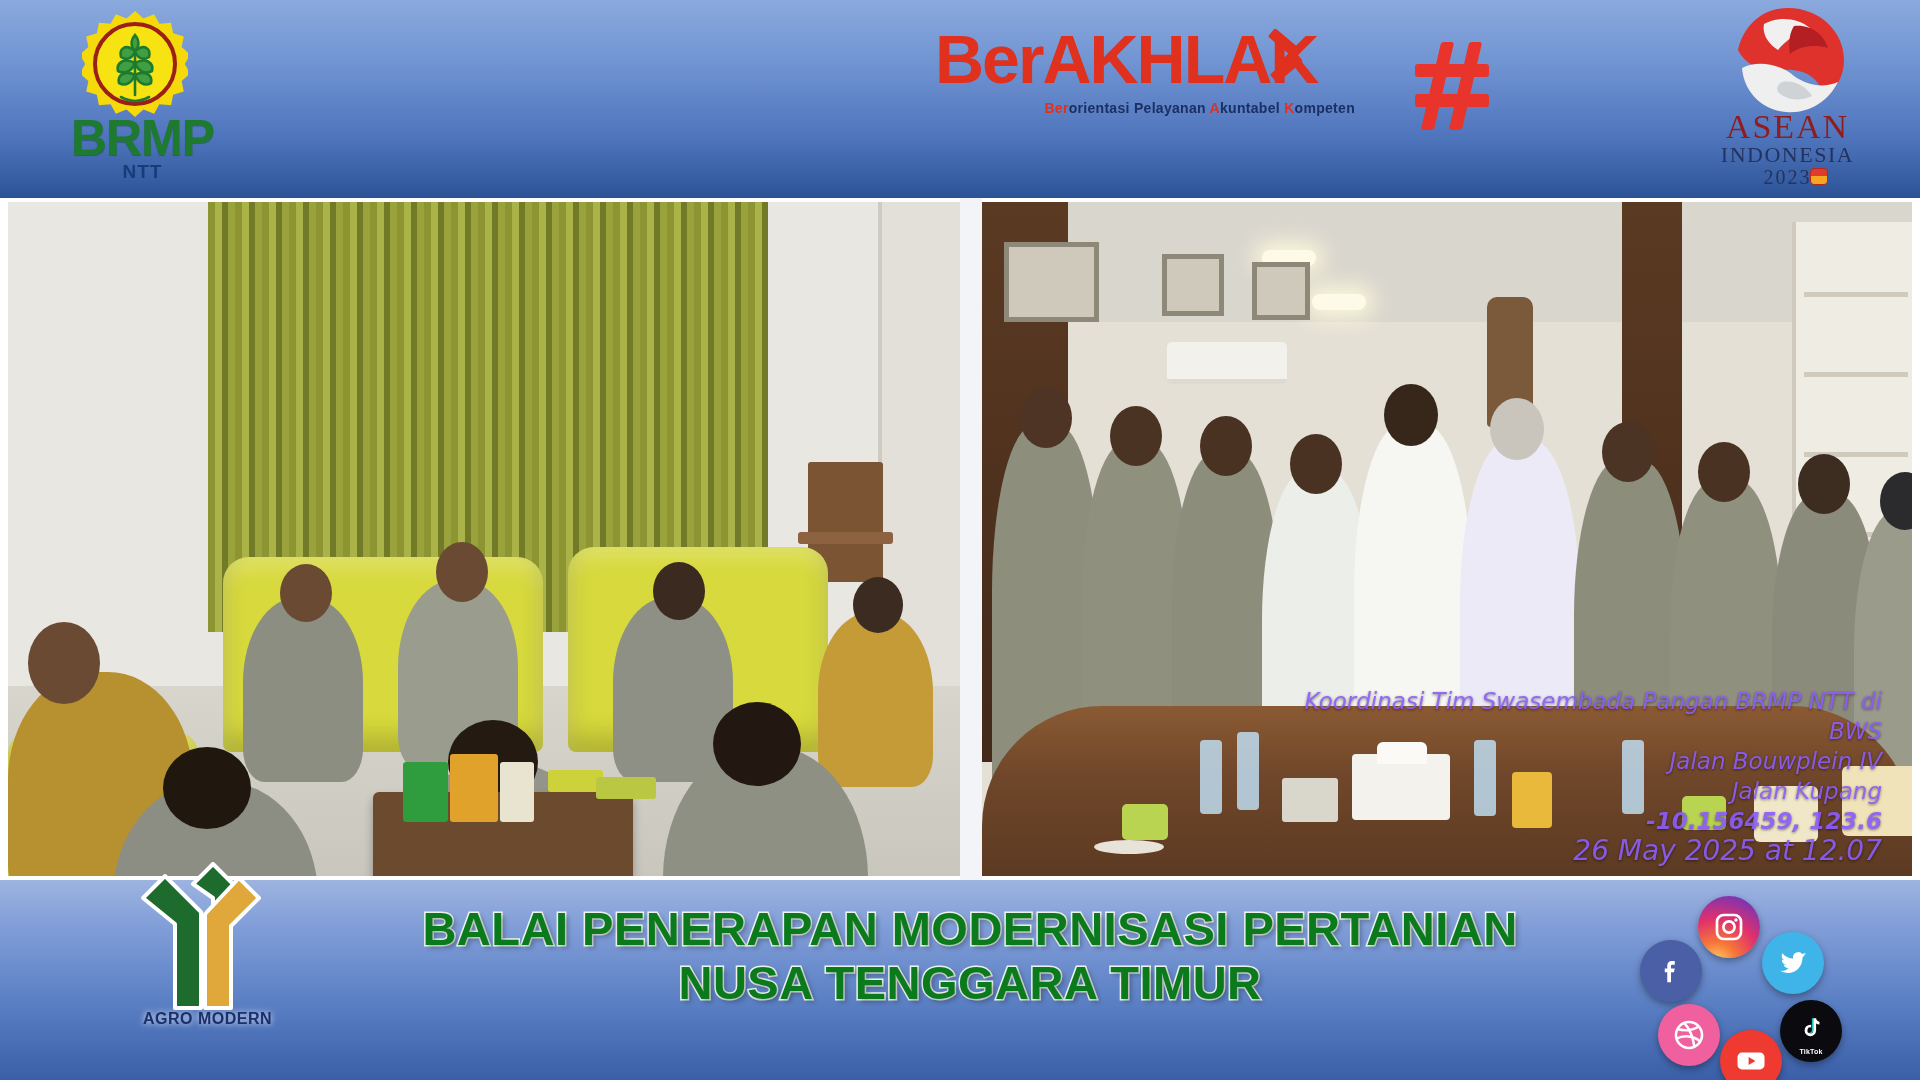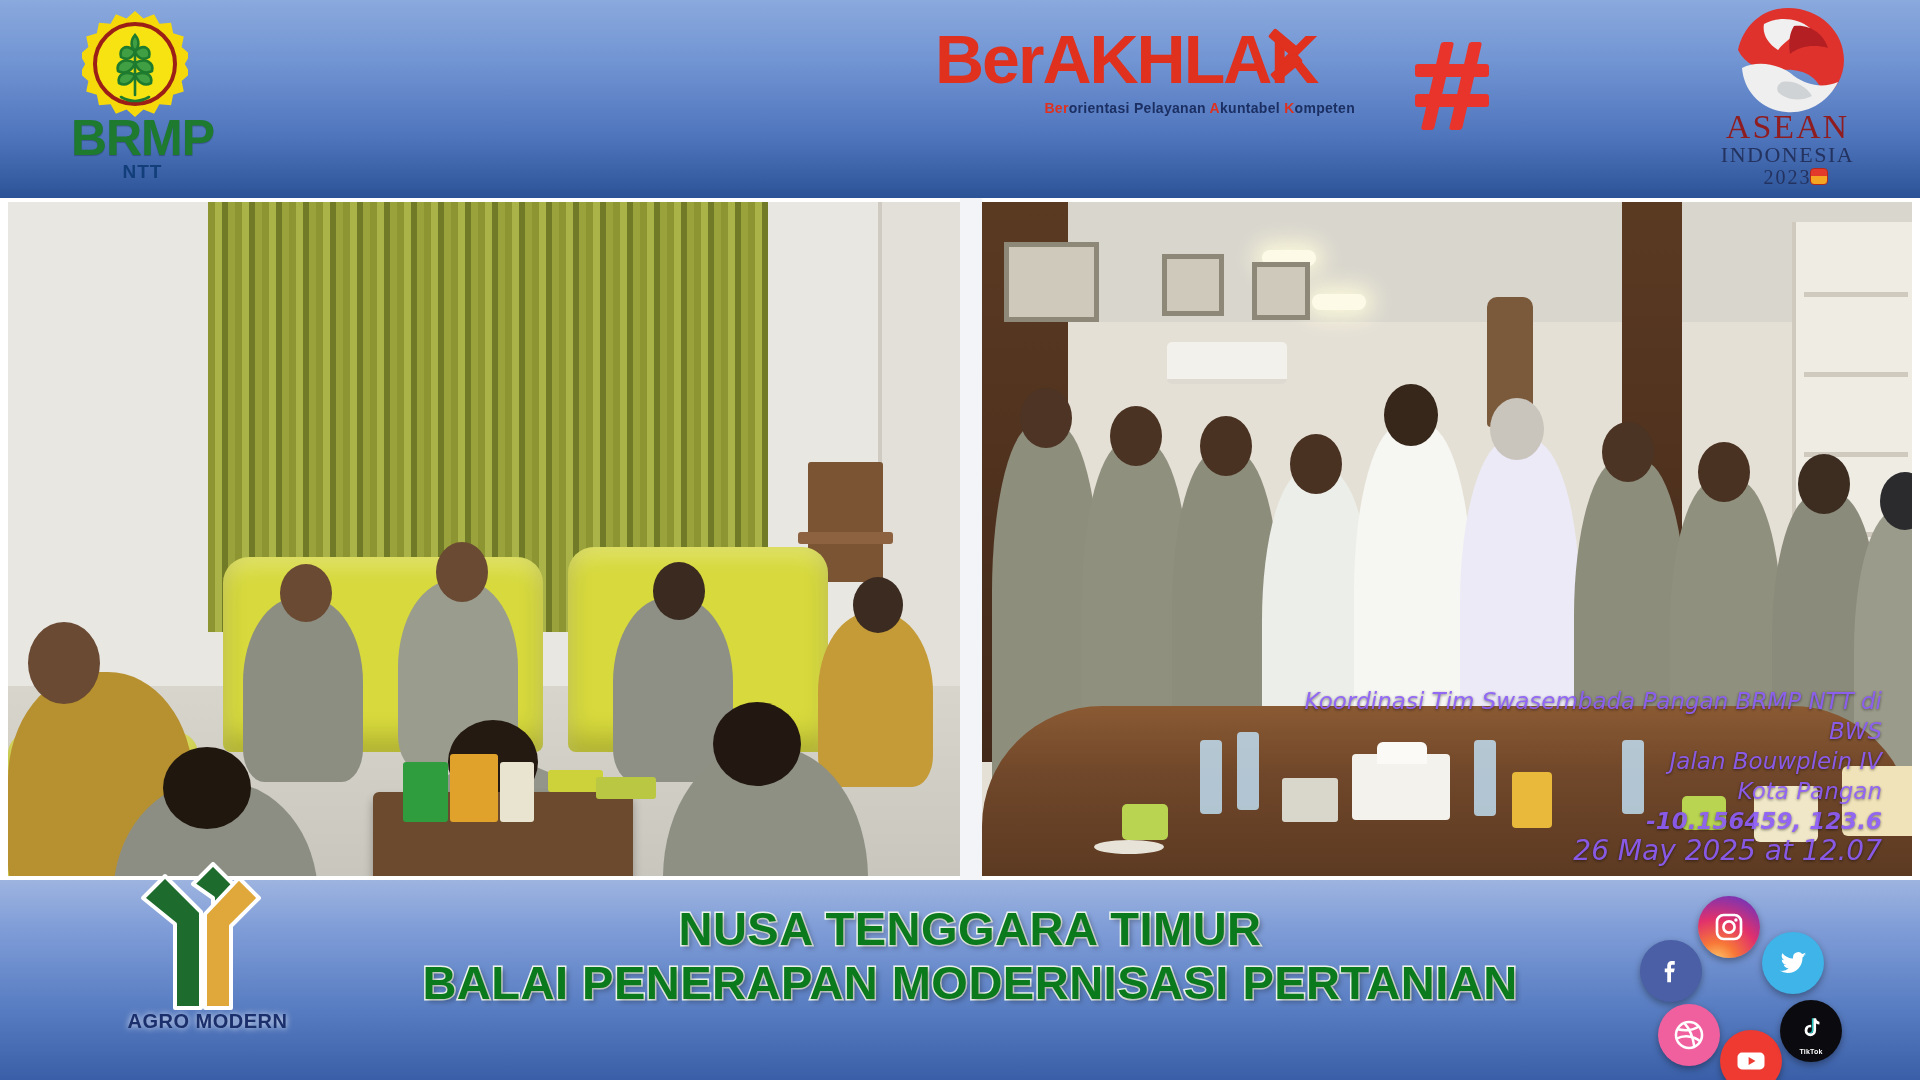--- a/index.html
+++ b/index.html
@@ -162,21 +162,21 @@
 
   
   #footer {
     position:absolute; left:0; top:880px; width:1920px; height:200px;
     background:linear-gradient(180deg,#9db4e0 0%, #7f9cd7 25%, #5c80c4 60%, #3a5fa8 100%);
   }
   #agro-logo { position:absolute; left:105px; top:-18px; width:205px; height:210px; }
   .agro-mark { position:absolute; left:30px; top:0; width:145px; height:148px; }
   .agro-text {
     position:absolute; left:0; top:148px; width:205px; text-align:center;
-    font-size:20px; font-weight:bold; color:#1a2f6b; letter-spacing:.5px;
+    font-size:16px; font-weight:bold; color:#1a2f6b; letter-spacing:.5px;
     text-shadow:0 0 6px rgba(255,255,255,.85);
   }
   #footer-title {
     position:absolute; left:330px; top:22px; width:1280px; text-align:center;
   }
   #footer-title div {
     font-size:47px; font-weight:bold; color:#0b7a1d; line-height:54px;
     letter-spacing:.5px; font-family:"Liberation Sans", sans-serif;
     -webkit-text-stroke:3px #eef6ee;
     paint-order: stroke fill;
@@ -363,43 +363,43 @@
       <div class="rp-item" style="left:492px; bottom:60px; width:22px; height:76px; background:rgba(190,220,240,.85); border-radius:4px;"></div>
       <div class="rp-item" style="left:530px; bottom:48px; width:40px; height:56px; background:#e8b93b; border-radius:4px;"></div>
       <div class="rp-item" style="left:640px; bottom:62px; width:22px; height:74px; background:rgba(190,220,240,.85); border-radius:4px;"></div>
       <div class="rp-item" style="left:700px; bottom:46px; width:44px; height:34px; background:#b8d451; border-radius:5px;"></div>
       <div class="rp-item" style="left:772px; bottom:34px; width:64px; height:56px; background:#efe7c7; border-radius:6px;"></div>
       <div class="rp-item" style="left:860px; bottom:40px; width:80px; height:70px; background:#f0e3b9; border-radius:6px;"></div>
 
       <div id="watermark">
         <div class="w1">Koordinasi Tim Swasembada Pangan BRMP NTT di BWS</div>
         <div class="w2">Jalan Bouwplein IV</div>
-        <div class="w3">Kota Pangan</div>
+        <div class="w3">Jalan Kupang</div>
         <div class="w4">-10.156459, 123.6</div>
         <div class="w5">26 May 2025 at 12.07</div>
       </div>
     </div>
   </div>
 
   <div id="footer">
 
     <div id="agro-logo">
       <svg class="agro-mark" viewBox="0 0 145 148">
         <g stroke="#ffffff" stroke-width="4" stroke-linejoin="round">
           <path d="M8 36 L30 14 L66 50 L66 146 L40 146 L40 62 Z" fill="#1d6b2d"></path>
           <path d="M58 22 L78 2 L100 24 L100 54 L78 54 L78 36 Z" fill="#1d6b2d"></path>
           <path d="M70 52 L70 146 L96 146 L96 64 L124 36 L104 16 L70 52 Z" fill="#e0a73a"></path>
         </g>
       </svg>
       <div class="agro-text">AGRO MODERN</div>
     </div>
 
     <div id="footer-title">
+      <div>BALAI PENERAPAN MODERNISASI PERTANIAN</div>
       <div>NUSA TENGGARA TIMUR</div>
-      <div>BALAI PENERAPAN MODERNISASI PERTANIAN</div>
     </div>
 
     <div id="socials">
       <div class="soc fb">
         <svg width="30" height="30" viewBox="0 0 24 24">
             <path fill="#fff" d="M15 4h-2.5A3.5 3.5 0 0 0 9 7.5V10H7v3h2v8h3v-8h2.3l.7-3H12V7.8c0-.5.3-.8.9-.8H15V4z"></path>
           </svg>
       </div>
       <div class="soc ig">
         <svg width="32" height="32" viewBox="0 0 24 24">

